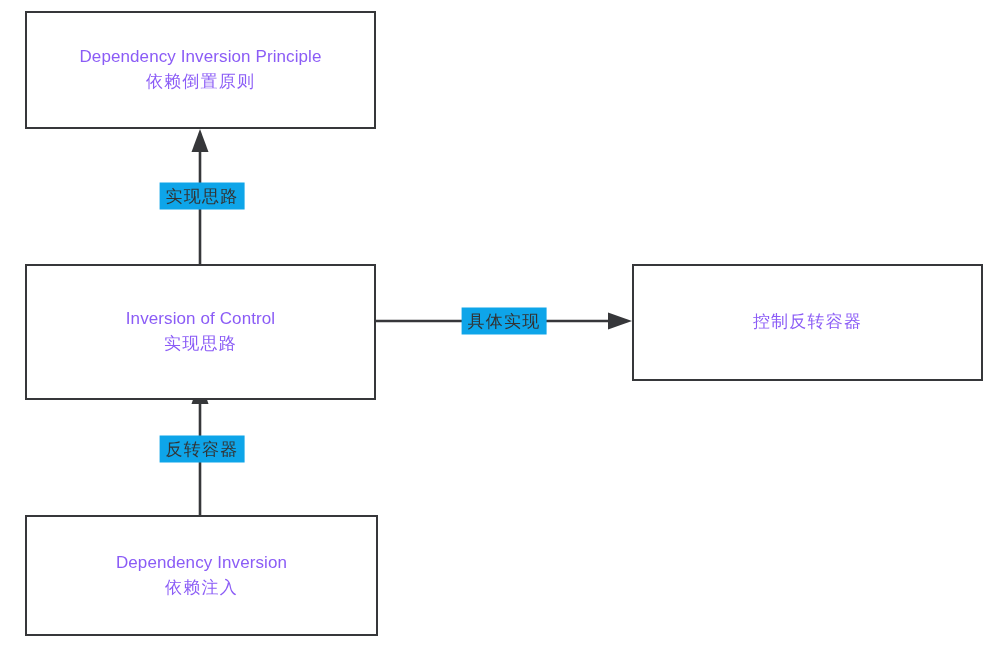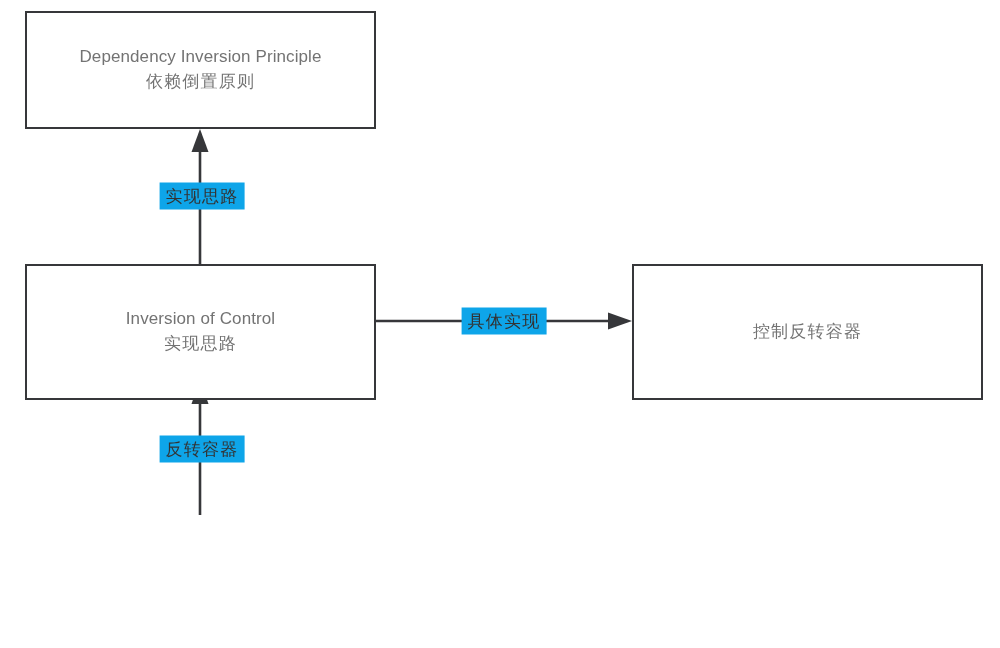--- a/index.html
+++ b/index.html
@@ -21,37 +21,37 @@
   .node {
     position: absolute;
     box-sizing: border-box;
     border: 2px solid #36373a;
     background: #ffffff;
     display: flex;
     flex-direction: column;
     align-items: center;
     justify-content: center;
     text-align: center;
-    color: #737373;
+    color: #8b5cf6;
     line-height: 1.45;
   }
   .node .line-en {
     font-size: 17px;
     letter-spacing: 0.1px;
     white-space: nowrap;
   }
   .node .line-zh {
     font-size: 17px;
     letter-spacing: 1.2px;
     white-space: nowrap;
   }
   #node-dip  { left: 25px;  top: 11px;  width: 351px; height: 118px; }
   #node-ioc  { left: 25px;  top: 264px; width: 351px; height: 136px; }
   #node-di   { left: 25px;  top: 515px; width: 353px; height: 121px; }
-  #node-container { left: 632px; top: 264px; width: 351px; height: 136px; }
+  #node-container { left: 632px; top: 264px; width: 351px; height: 117px; }
 
   .edge-svg {
     position: absolute;
     left: 0;
     top: 0;
     width: 1000px;
     height: 648px;
     pointer-events: none;
     overflow: visible;
   }
@@ -103,20 +103,24 @@
   <div class="node" id="node-dip">
     <div class="line-en">Dependency Inversion Principle</div>
     <div class="line-zh">依赖倒置原则</div>
   </div>
 
   <div class="node" id="node-ioc">
     <div class="line-en">Inversion of Control</div>
     <div class="line-zh">实现思路</div>
   </div>
 
+  <div class="node" id="node-di">
+    <div class="line-en">Dependency Inversion</div>
+    <div class="line-zh">依赖注入</div>
+  </div>
 
   <div class="node" id="node-container">
     <div class="line-zh">控制反转容器</div>
   </div>
 
   <div class="edge-label" id="label-shixian">实现思路</div>
   <div class="edge-label" id="label-juti">反转容器</div>
   <div class="edge-label" id="label-fanzhuan">具体实现</div>
 
 </div>

